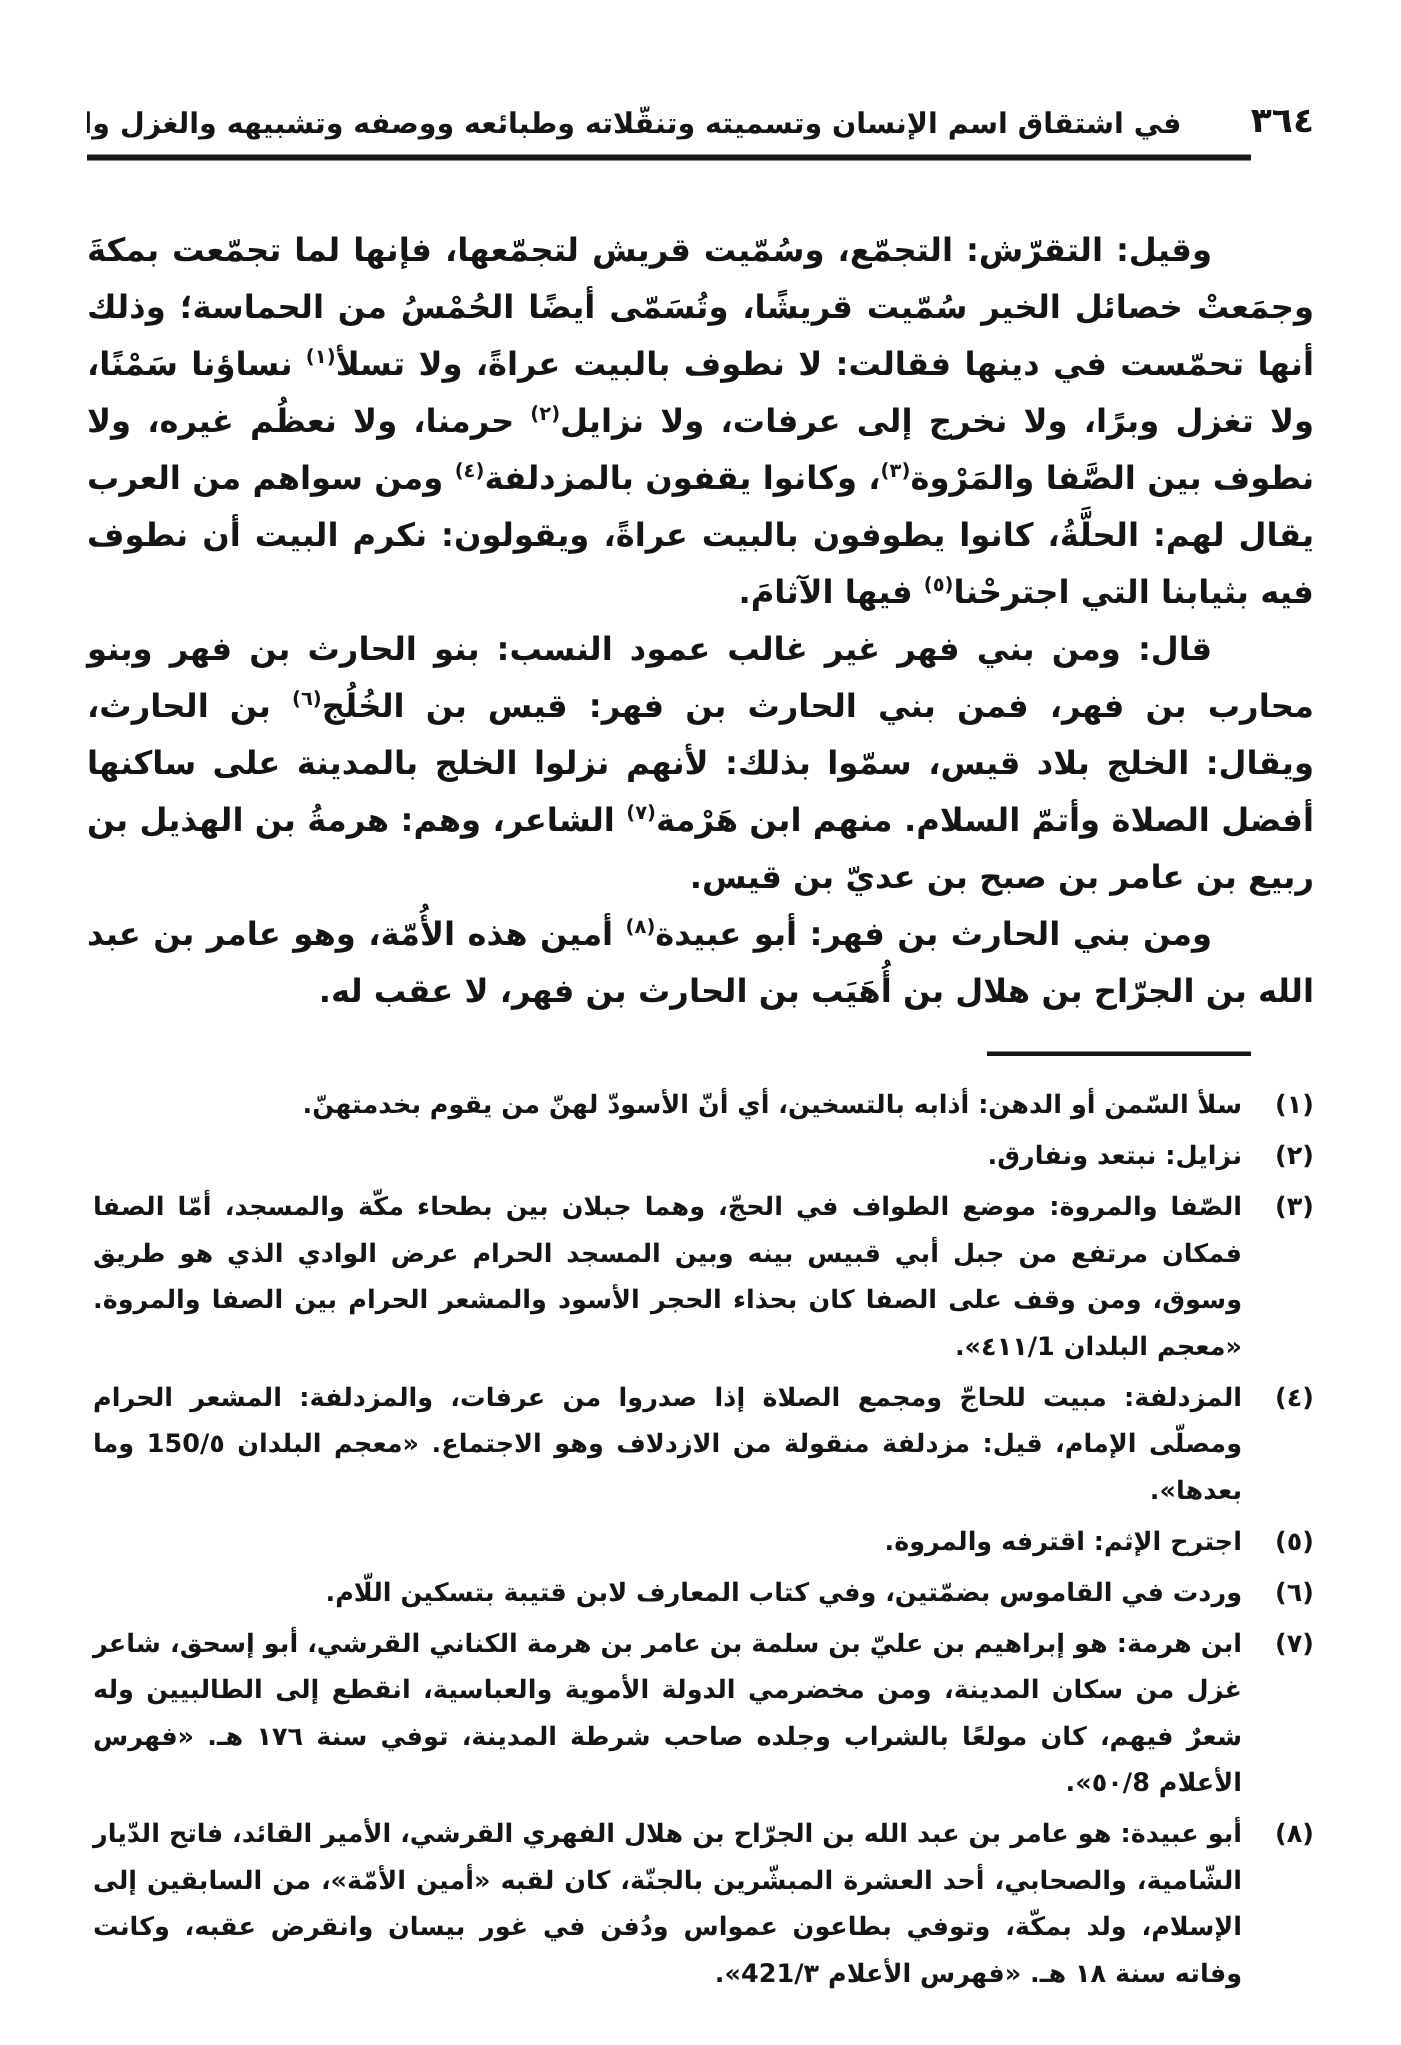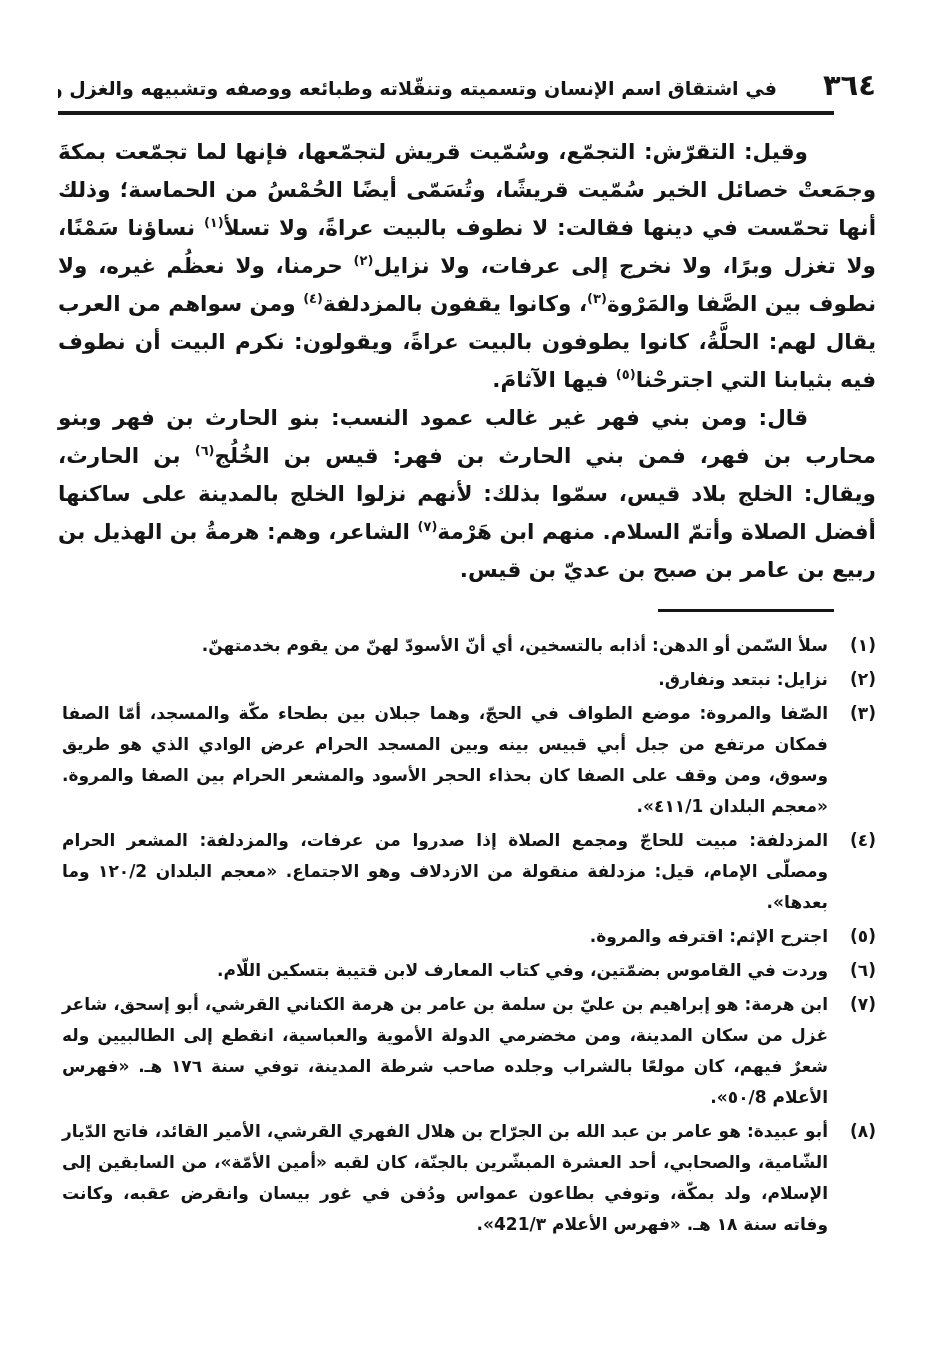--- a/index.html
+++ b/index.html
@@ -24,39 +24,39 @@
   }
   
   .header {
     display: flex;
     direction: rtl;
     align-items: baseline;
     padding-top: 68px;
     font-weight: bold;
   }
   .page-number {
-    font-size: 29px;
+    font-size: 23px;
     letter-spacing: 1px;
     flex: 0 0 auto;
   }
   .header-title {
     font-size: 19px;
     margin-right: 46px;
     flex: 1 1 auto;
     white-space: nowrap;
     overflow: hidden;
   }
   .header-rule {
     height: 4px;
     background: #191919;
     margin: 9px 42px 0 0;
   }
   
   .body-text {
-    margin-top: 18px;
+    margin-top: 42px;
     font-size: 21.5px;
     font-weight: bold;
     line-height: 38px;
     text-align: justify;
   }
   .body-text p {
     margin: 0;
     text-indent: 68px;
   }
   .body-text sup {
@@ -100,40 +100,41 @@
   <div class="header">
     <span class="page-number">٣٦٤</span>
     <span class="header-title">في اشتقاق اسم الإنسان وتسميته وتنقّلاته وطبائعه ووصفه وتشبيهه والغزل والنّسيب. . . الخ</span>
   </div>
 
   <div class="header-rule"></div>
 
   <div class="body-text">
       <p>وقيل: التقرّش: التجمّع، وسُمّيت قريش لتجمّعها، فإنها لما تجمّعت بمكةَ وجمَعتْ خصائل الخير سُمّيت قريشًا، وتُسَمّى أيضًا الحُمْسُ من الحماسة؛ وذلك أنها تحمّست في دينها فقالت: لا نطوف بالبيت عراةً، ولا تسلأ<sup>(١)</sup> نساؤنا سَمْنًا، ولا تغزل وبرًا، ولا نخرج إلى عرفات، ولا نزايل<sup>(٢)</sup> حرمنا، ولا نعظُم غيره، ولا نطوف بين الصَّفا والمَرْوة<sup>(٣)</sup>، وكانوا يقفون بالمزدلفة<sup>(٤)</sup> ومن سواهم من العرب يقال لهم: الحلَّةُ، كانوا يطوفون بالبيت عراةً، ويقولون: نكرم البيت أن نطوف فيه بثيابنا التي اجترحْنا<sup>(٥)</sup> فيها الآثامَ.</p>
       <p>قال: ومن بني فهر غير غالب عمود النسب: بنو الحارث بن فهر وبنو محارب بن فهر، فمن بني الحارث بن فهر: قيس بن الخُلُج<sup>(٦)</sup> بن الحارث، ويقال: الخلج بلاد قيس، سمّوا بذلك: لأنهم نزلوا الخلج بالمدينة على ساكنها أفضل الصلاة وأتمّ السلام. منهم ابن هَرْمة<sup>(٧)</sup> الشاعر، وهم: هرمةُ بن الهذيل بن ربيع بن عامر بن صبح بن عديّ بن قيس.</p>
+      <p>ومن بني الحارث بن فهر: أبو عبيدة<sup>(٨)</sup> أمين هذه الأُمّة، وهو عامر بن عبد الله بن الجرّاح بن هلال بن أُهَيَب بن الحارث بن فهر، لا عقب له.</p>
     </div>
 
   <div class="footnote-sep"></div>
 
   <div class="footnotes">
       <div class="fn">
         <span class="fn-num">(١)</span>
         <div class="fn-text">سلأ السّمن أو الدهن: أذابه بالتسخين، أي أنّ الأسودّ لهنّ من يقوم بخدمتهنّ.</div>
       </div>
       <div class="fn">
         <span class="fn-num">(٢)</span>
         <div class="fn-text">نزايل: نبتعد ونفارق.</div>
       </div>
       <div class="fn">
         <span class="fn-num">(٣)</span>
         <div class="fn-text">الصّفا والمروة: موضع الطواف في الحجّ، وهما جبلان بين بطحاء مكّة والمسجد، أمّا الصفا فمكان مرتفع من جبل أبي قبيس بينه وبين المسجد الحرام عرض الوادي الذي هو طريق وسوق، ومن وقف على الصفا كان بحذاء الحجر الأسود والمشعر الحرام بين الصفا والمروة. «معجم البلدان ٤١١/1».</div>
       </div>
       <div class="fn">
         <span class="fn-num">(٤)</span>
-        <div class="fn-text">المزدلفة: مبيت للحاجّ ومجمع الصلاة إذا صدروا من عرفات، والمزدلفة: المشعر الحرام ومصلّى الإمام، قيل: مزدلفة منقولة من الازدلاف وهو الاجتماع. «معجم البلدان ١٢٠/2 وما بعدها».</div>
+        <div class="fn-text">المزدلفة: مبيت للحاجّ ومجمع الصلاة إذا صدروا من عرفات، والمزدلفة: المشعر الحرام ومصلّى الإمام، قيل: مزدلفة منقولة من الازدلاف وهو الاجتماع. «معجم البلدان 150/٥ وما بعدها».</div>
       </div>
       <div class="fn">
         <span class="fn-num">(٥)</span>
         <div class="fn-text">اجترح الإثم: اقترفه والمروة.</div>
       </div>
       <div class="fn">
         <span class="fn-num">(٦)</span>
         <div class="fn-text">وردت في القاموس بضمّتين، وفي كتاب المعارف لابن قتيبة بتسكين اللّام.</div>
       </div>
       <div class="fn">

